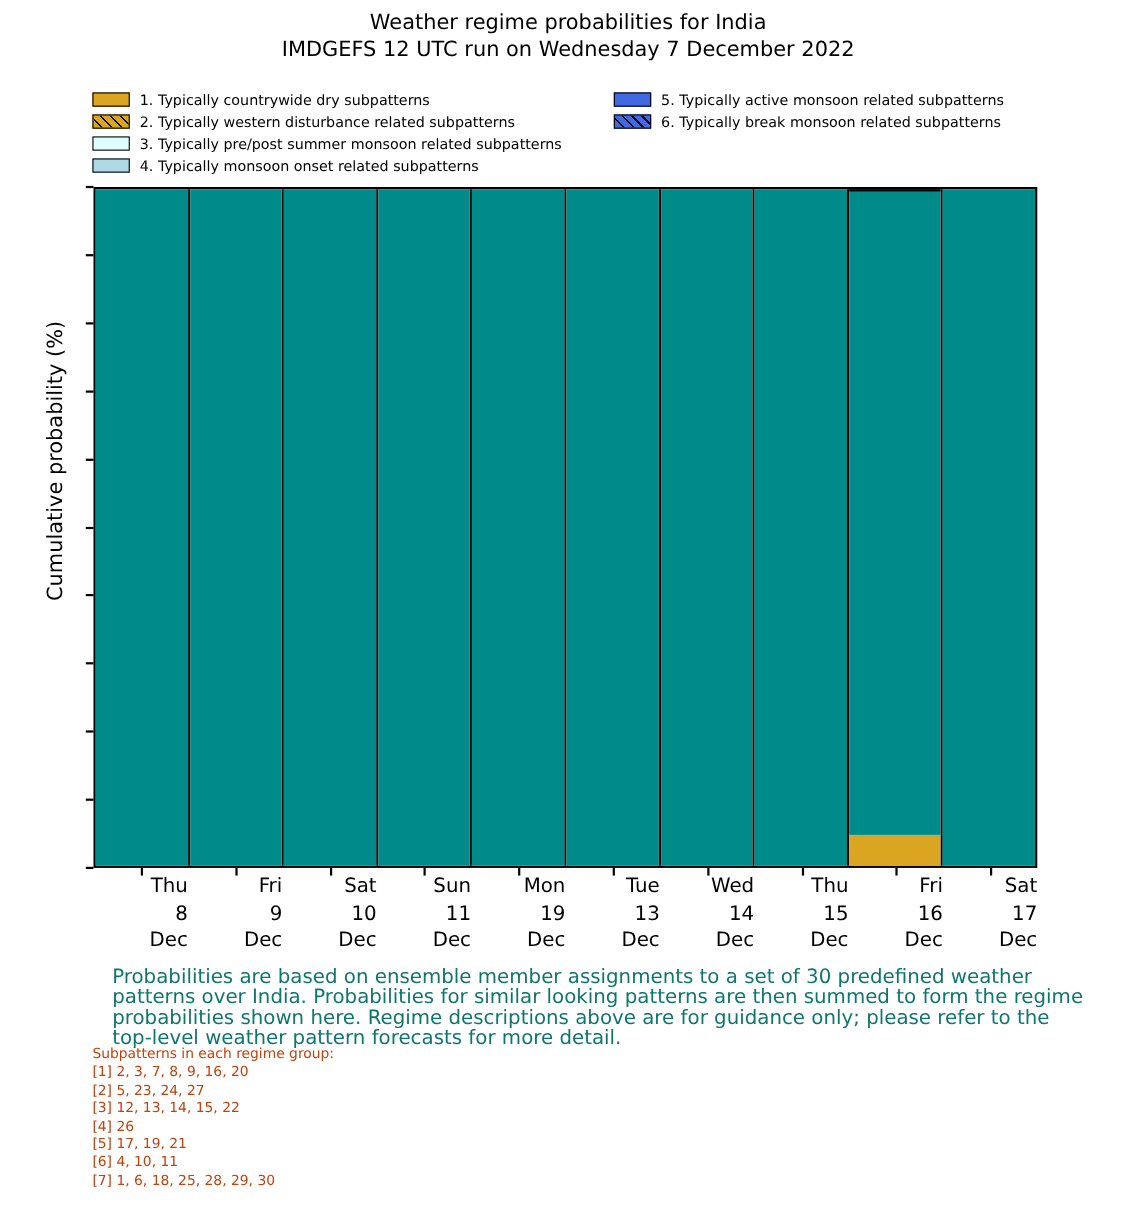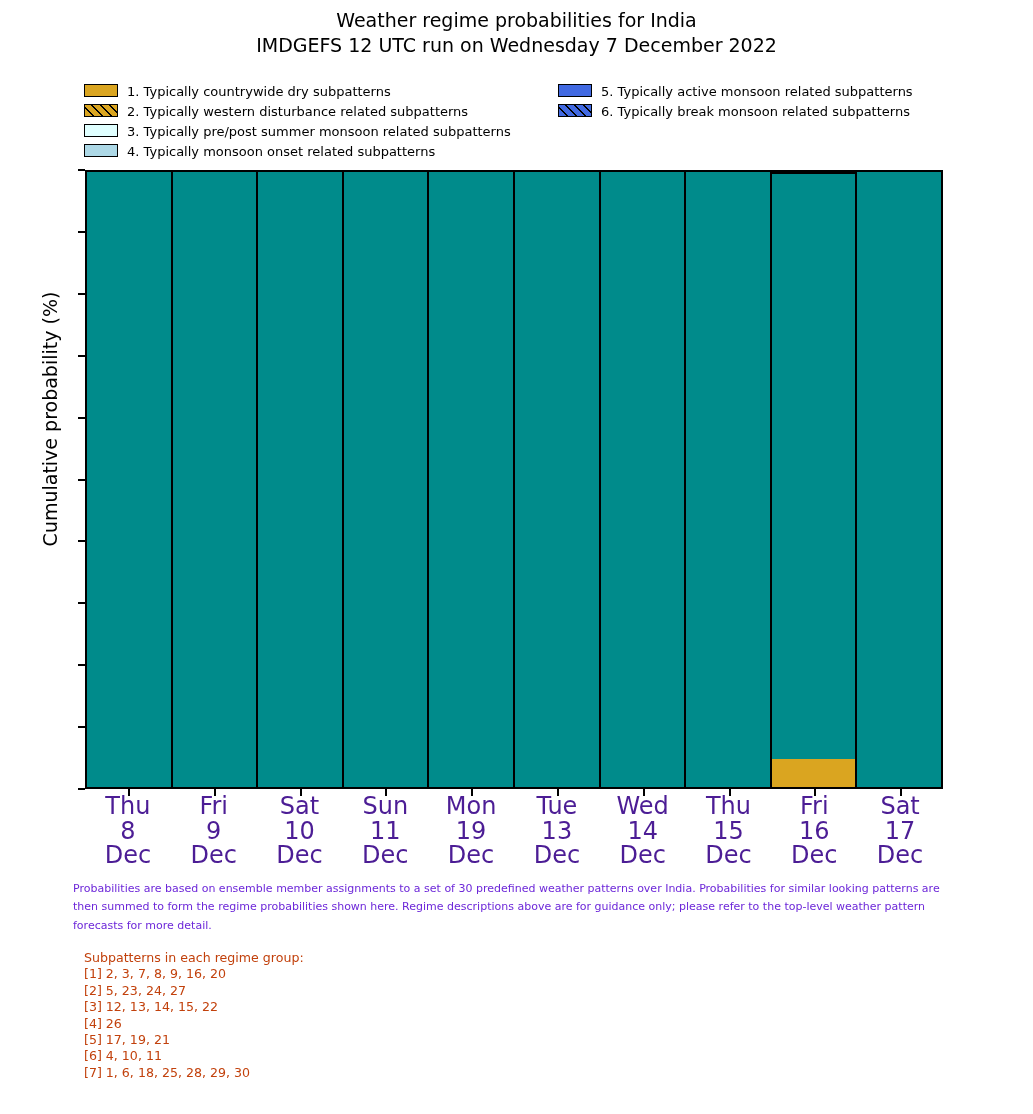--- a/index.html
+++ b/index.html
@@ -131,42 +131,42 @@
   
   #x-labels {
     position: absolute;
     left: 85px;
     top: 794px;
     width: 858px;
     display: flex;
   }
   .xtick {
     flex: 1 1 0;
-    text-align: center;
-    font-size: 24px;
+    text-align: right;
+    font-size: 18px;
     line-height: 24.5px;
-    color: #4c1d95;
+    color: #000000;
   }
   .xtick-mark {
     position: absolute;
     top: 789px;
     width: 0;
     height: 7px;
     border-left: 2px solid #000;
   }
 
   
   #footnote {
     position: absolute;
-    left: 73px;
+    left: 102px;
     top: 880px;
     width: 890px;
-    font-size: 11px;
+    font-size: 18px;
     line-height: 18.3px;
-    color: #6d28d9;
+    color: #0f766e;
   }
   #subpatterns {
     position: absolute;
     left: 84px;
     top: 950px;
     width: 600px;
     font-size: 12.6px;
     line-height: 16.4px;
     color: #c2410c;
   }

